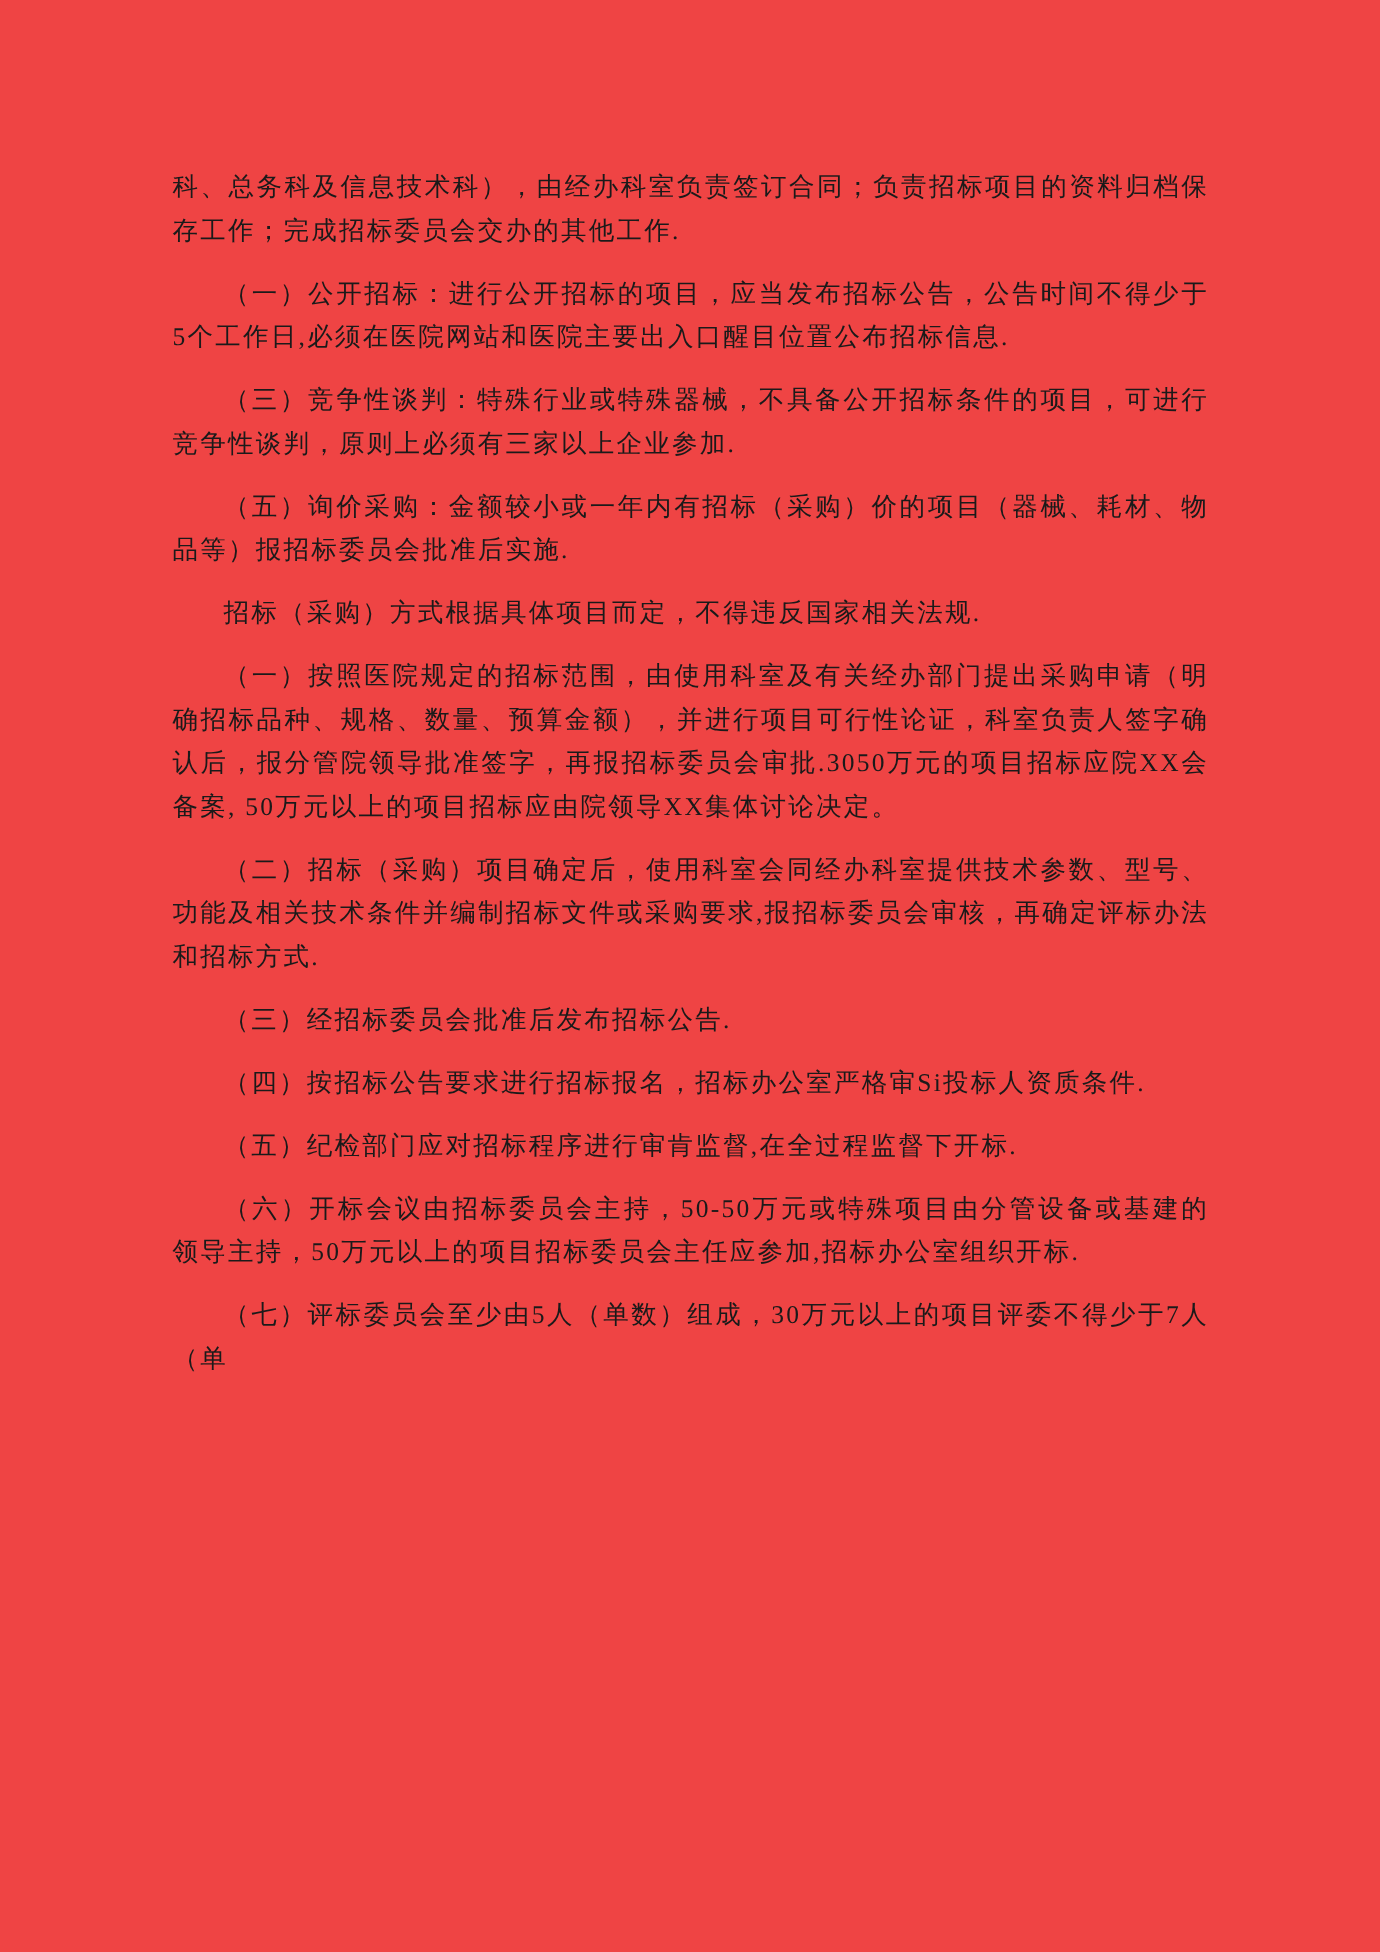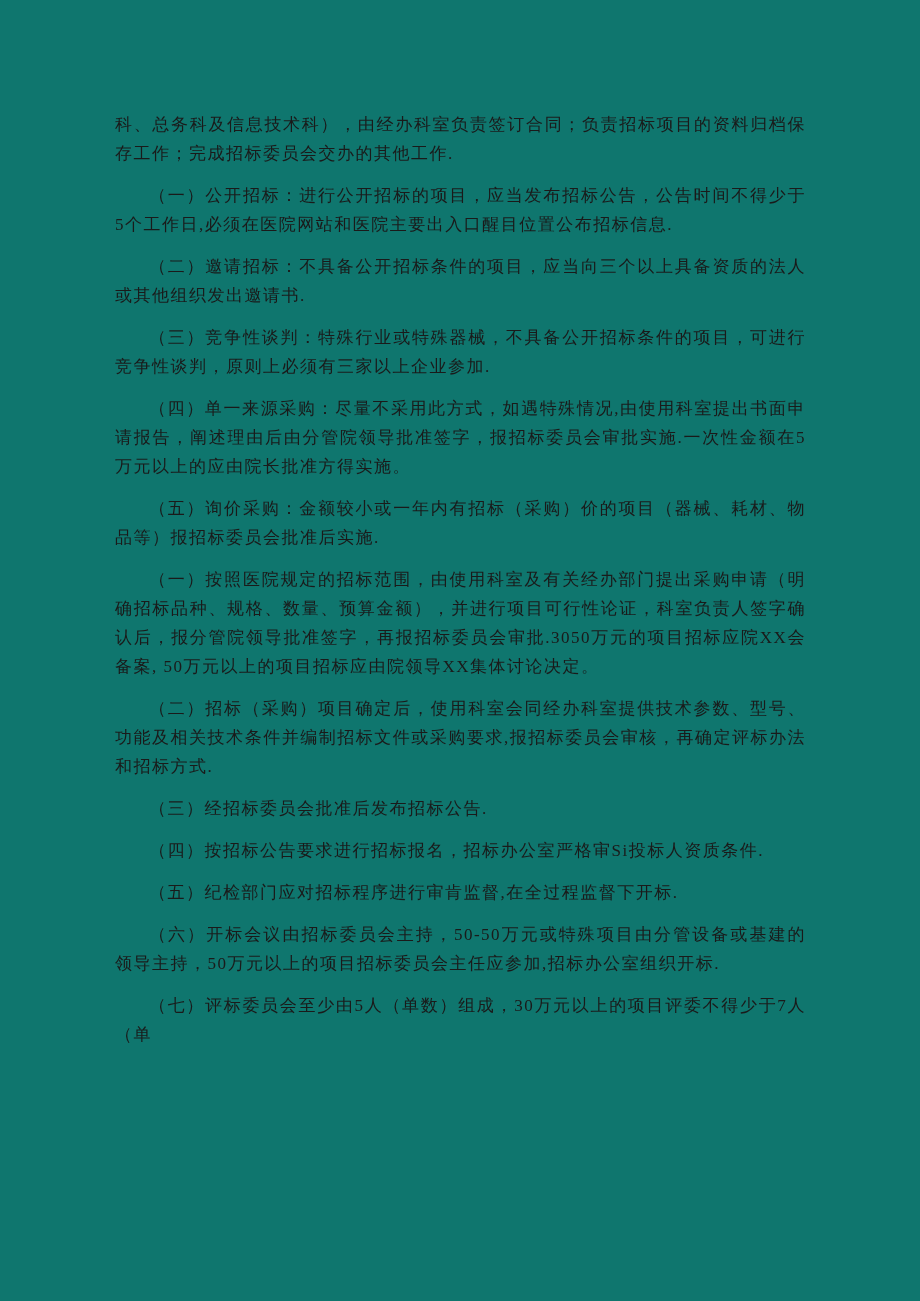--- a/index.html
+++ b/index.html
@@ -4,21 +4,21 @@
 <style>
   html, body {
     margin: 0;
     padding: 0;
     background: #ffffff;
   }
   .page {
     position: relative;
     width: 920px;
     height: 1301px;
-    background: #0f766e;
+    background: #ef4444;
     box-sizing: border-box;
     padding: 110px 114px 0 115px;
     overflow: hidden;
     font-family: "Liberation Serif", "DejaVu Serif", serif;
     color: #1a1a1a;
   }
   .para {
     font-size: 17px;
     line-height: 29px;
     letter-spacing: 1.5px;
@@ -32,24 +32,23 @@
   .sect {
     margin-top: 16px;
   }
 </style>
 </head>
 <body>
 
 <div class="page">
   <p class="para">科、总务科及信息技术科），由经办科室负责签订合同；负责招标项目的资料归档保存工作；完成招标委员会交办的其他工作.</p>
   <p class="para indent">（一）公开招标：进行公开招标的项目，应当发布招标公告，公告时间不得少于5个工作日,必须在医院网站和医院主要出入口醒目位置公布招标信息.</p>
-  <p class="para indent">（二）邀请招标：不具备公开招标条件的项目，应当向三个以上具备资质的法人或其他组织发出邀请书.</p>
   <p class="para indent">（三）竞争性谈判：特殊行业或特殊器械，不具备公开招标条件的项目，可进行竞争性谈判，原则上必须有三家以上企业参加.</p>
-  <p class="para indent">（四）单一来源采购：尽量不采用此方式，如遇特殊情况,由使用科室提出书面申请报告，阐述理由后由分管院领导批准签字，报招标委员会审批实施.一次性金额在5万元以上的应由院长批准方得实施。</p>
   <p class="para indent">（五）询价采购：金额较小或一年内有招标（采购）价的项目（器械、耗材、物品等）报招标委员会批准后实施.</p>
+  <p class="para indent">招标（采购）方式根据具体项目而定，不得违反国家相关法规.</p>
   <p class="para indent">（一）按照医院规定的招标范围，由使用科室及有关经办部门提出采购申请（明确招标品种、规格、数量、预算金额），并进行项目可行性论证，科室负责人签字确认后，报分管院领导批准签字，再报招标委员会审批.3050万元的项目招标应院XX会备案, 50万元以上的项目招标应由院领导XX集体讨论决定。</p>
   <p class="para indent">（二）招标（采购）项目确定后，使用科室会同经办科室提供技术参数、型号、功能及相关技术条件并编制招标文件或采购要求,报招标委员会审核，再确定评标办法和招标方式.</p>
   <p class="para indent">（三）经招标委员会批准后发布招标公告.</p>
   <p class="para indent">（四）按招标公告要求进行招标报名，招标办公室严格审Si投标人资质条件.</p>
   <p class="para indent">（五）纪检部门应对招标程序进行审肯监督,在全过程监督下开标.</p>
   <p class="para indent">（六）开标会议由招标委员会主持，50-50万元或特殊项目由分管设备或基建的领导主持，50万元以上的项目招标委员会主任应参加,招标办公室组织开标.</p>
   <p class="para indent">（七）评标委员会至少由5人（单数）组成，30万元以上的项目评委不得少于7人（单</p>
 </div>
 
 </body></html>

